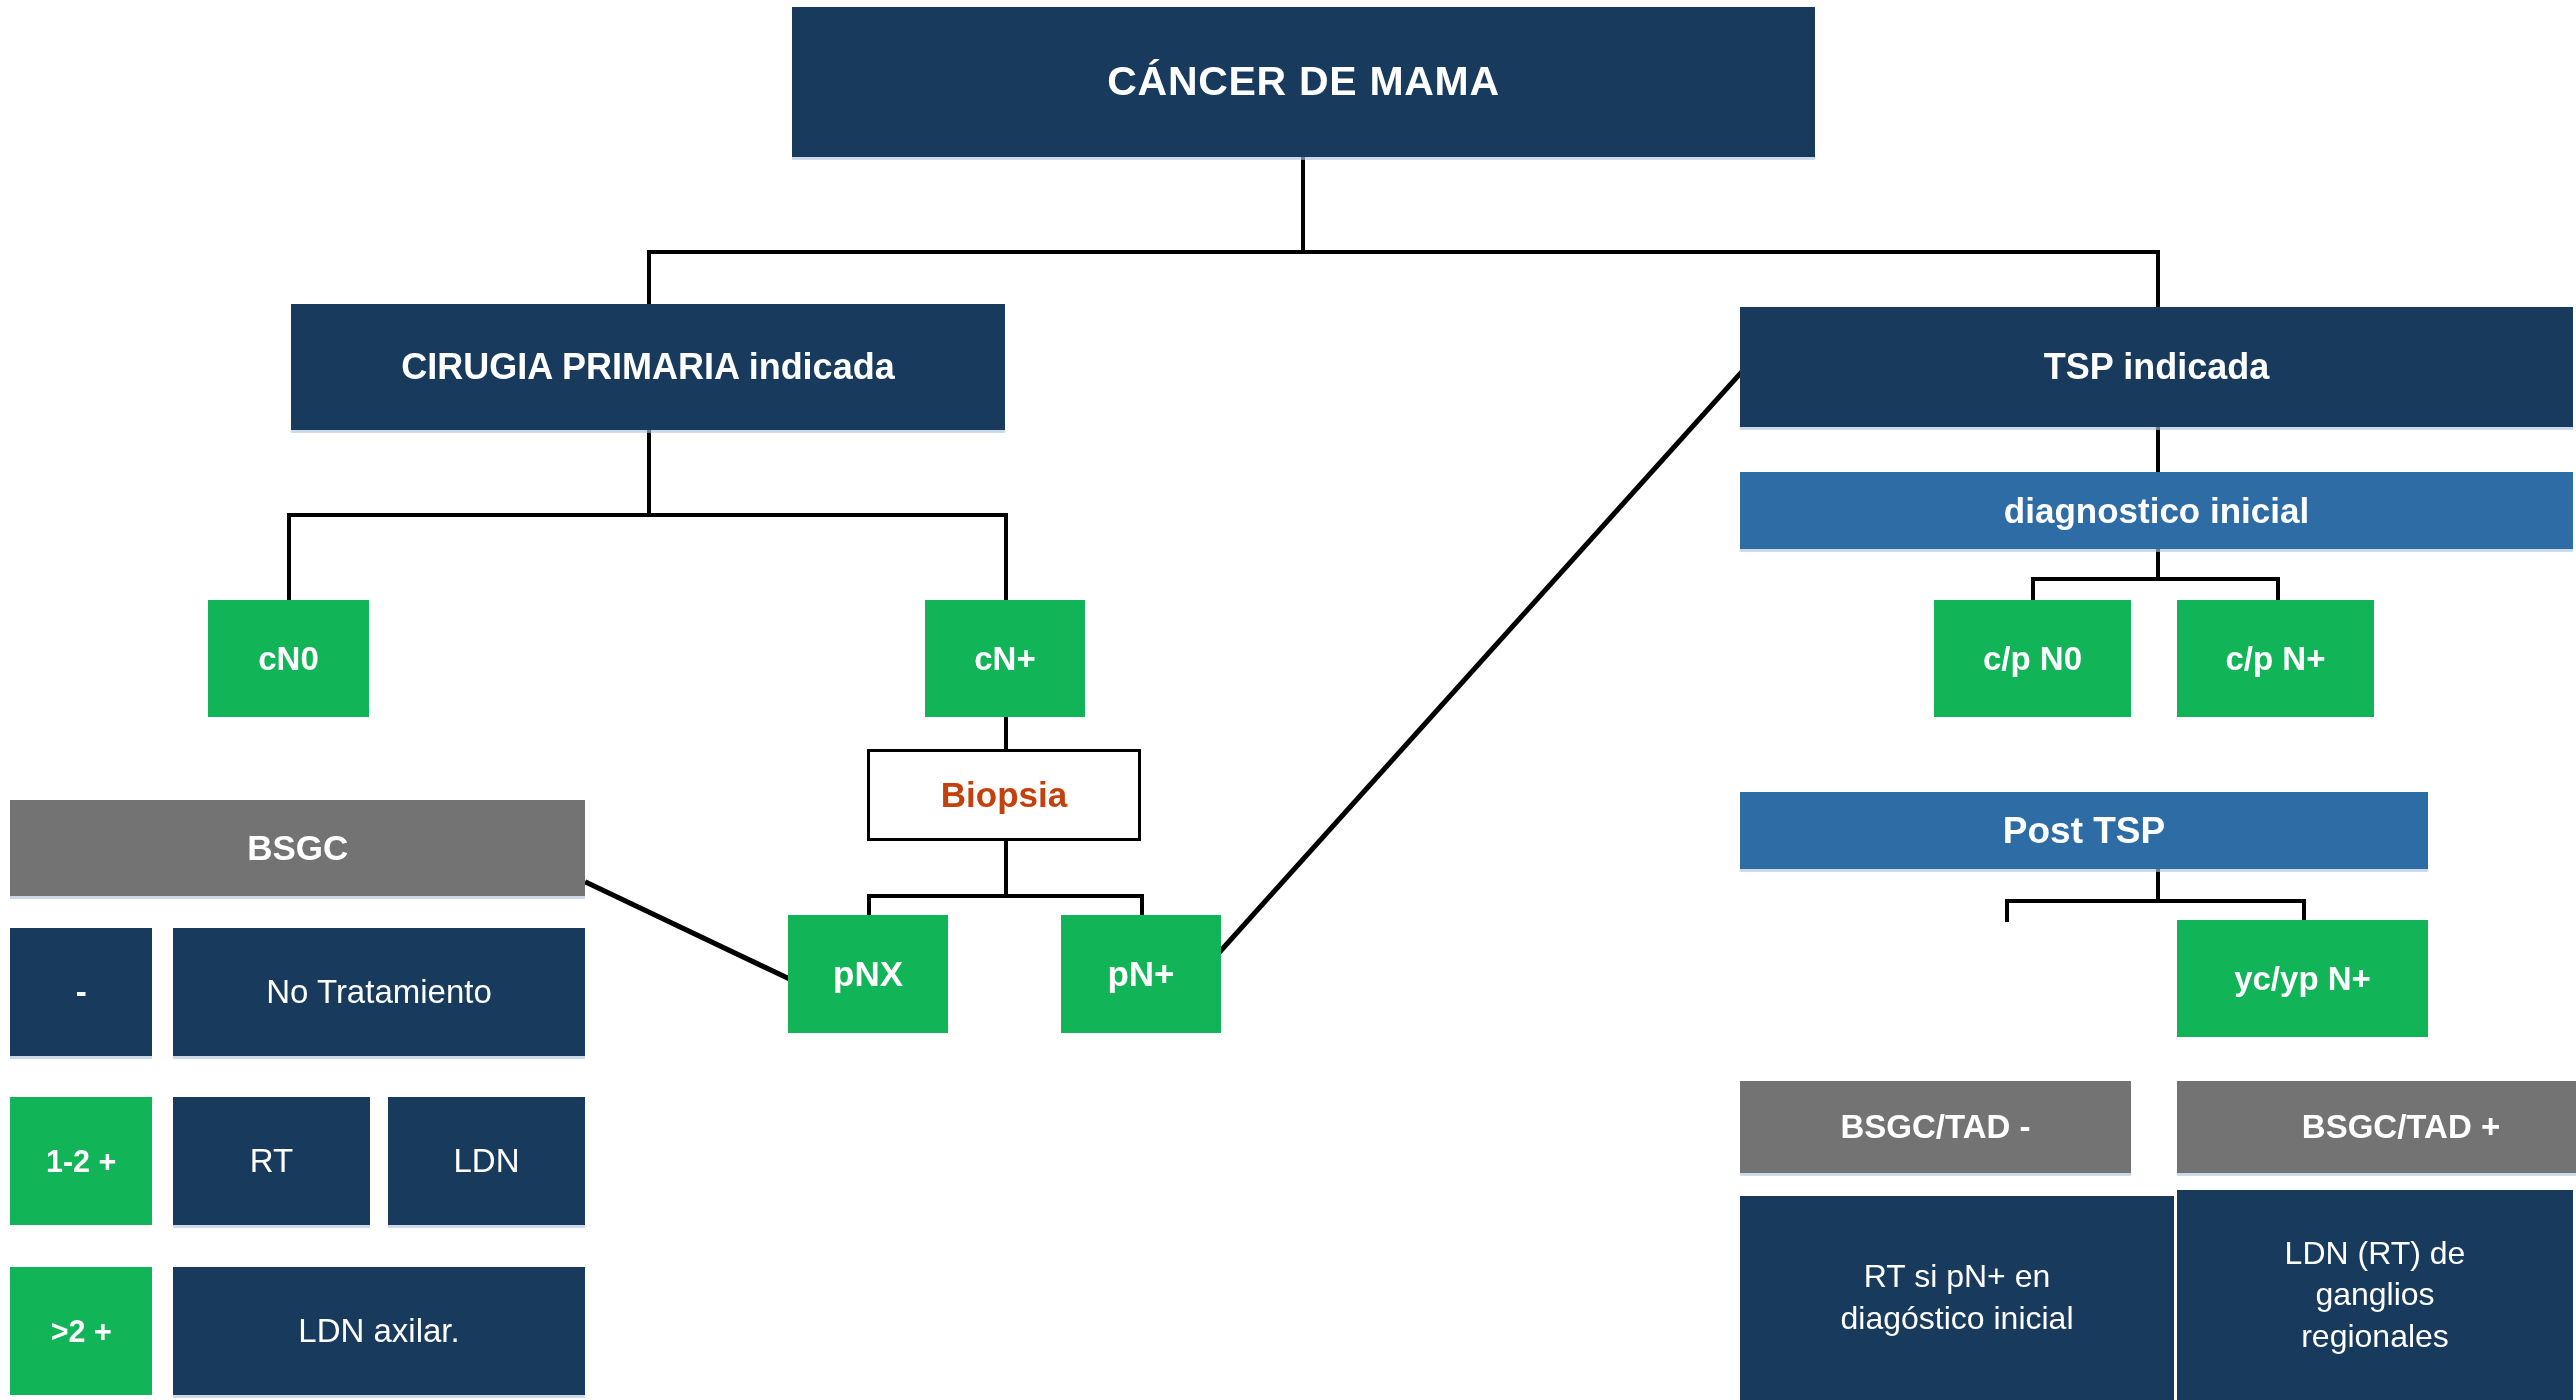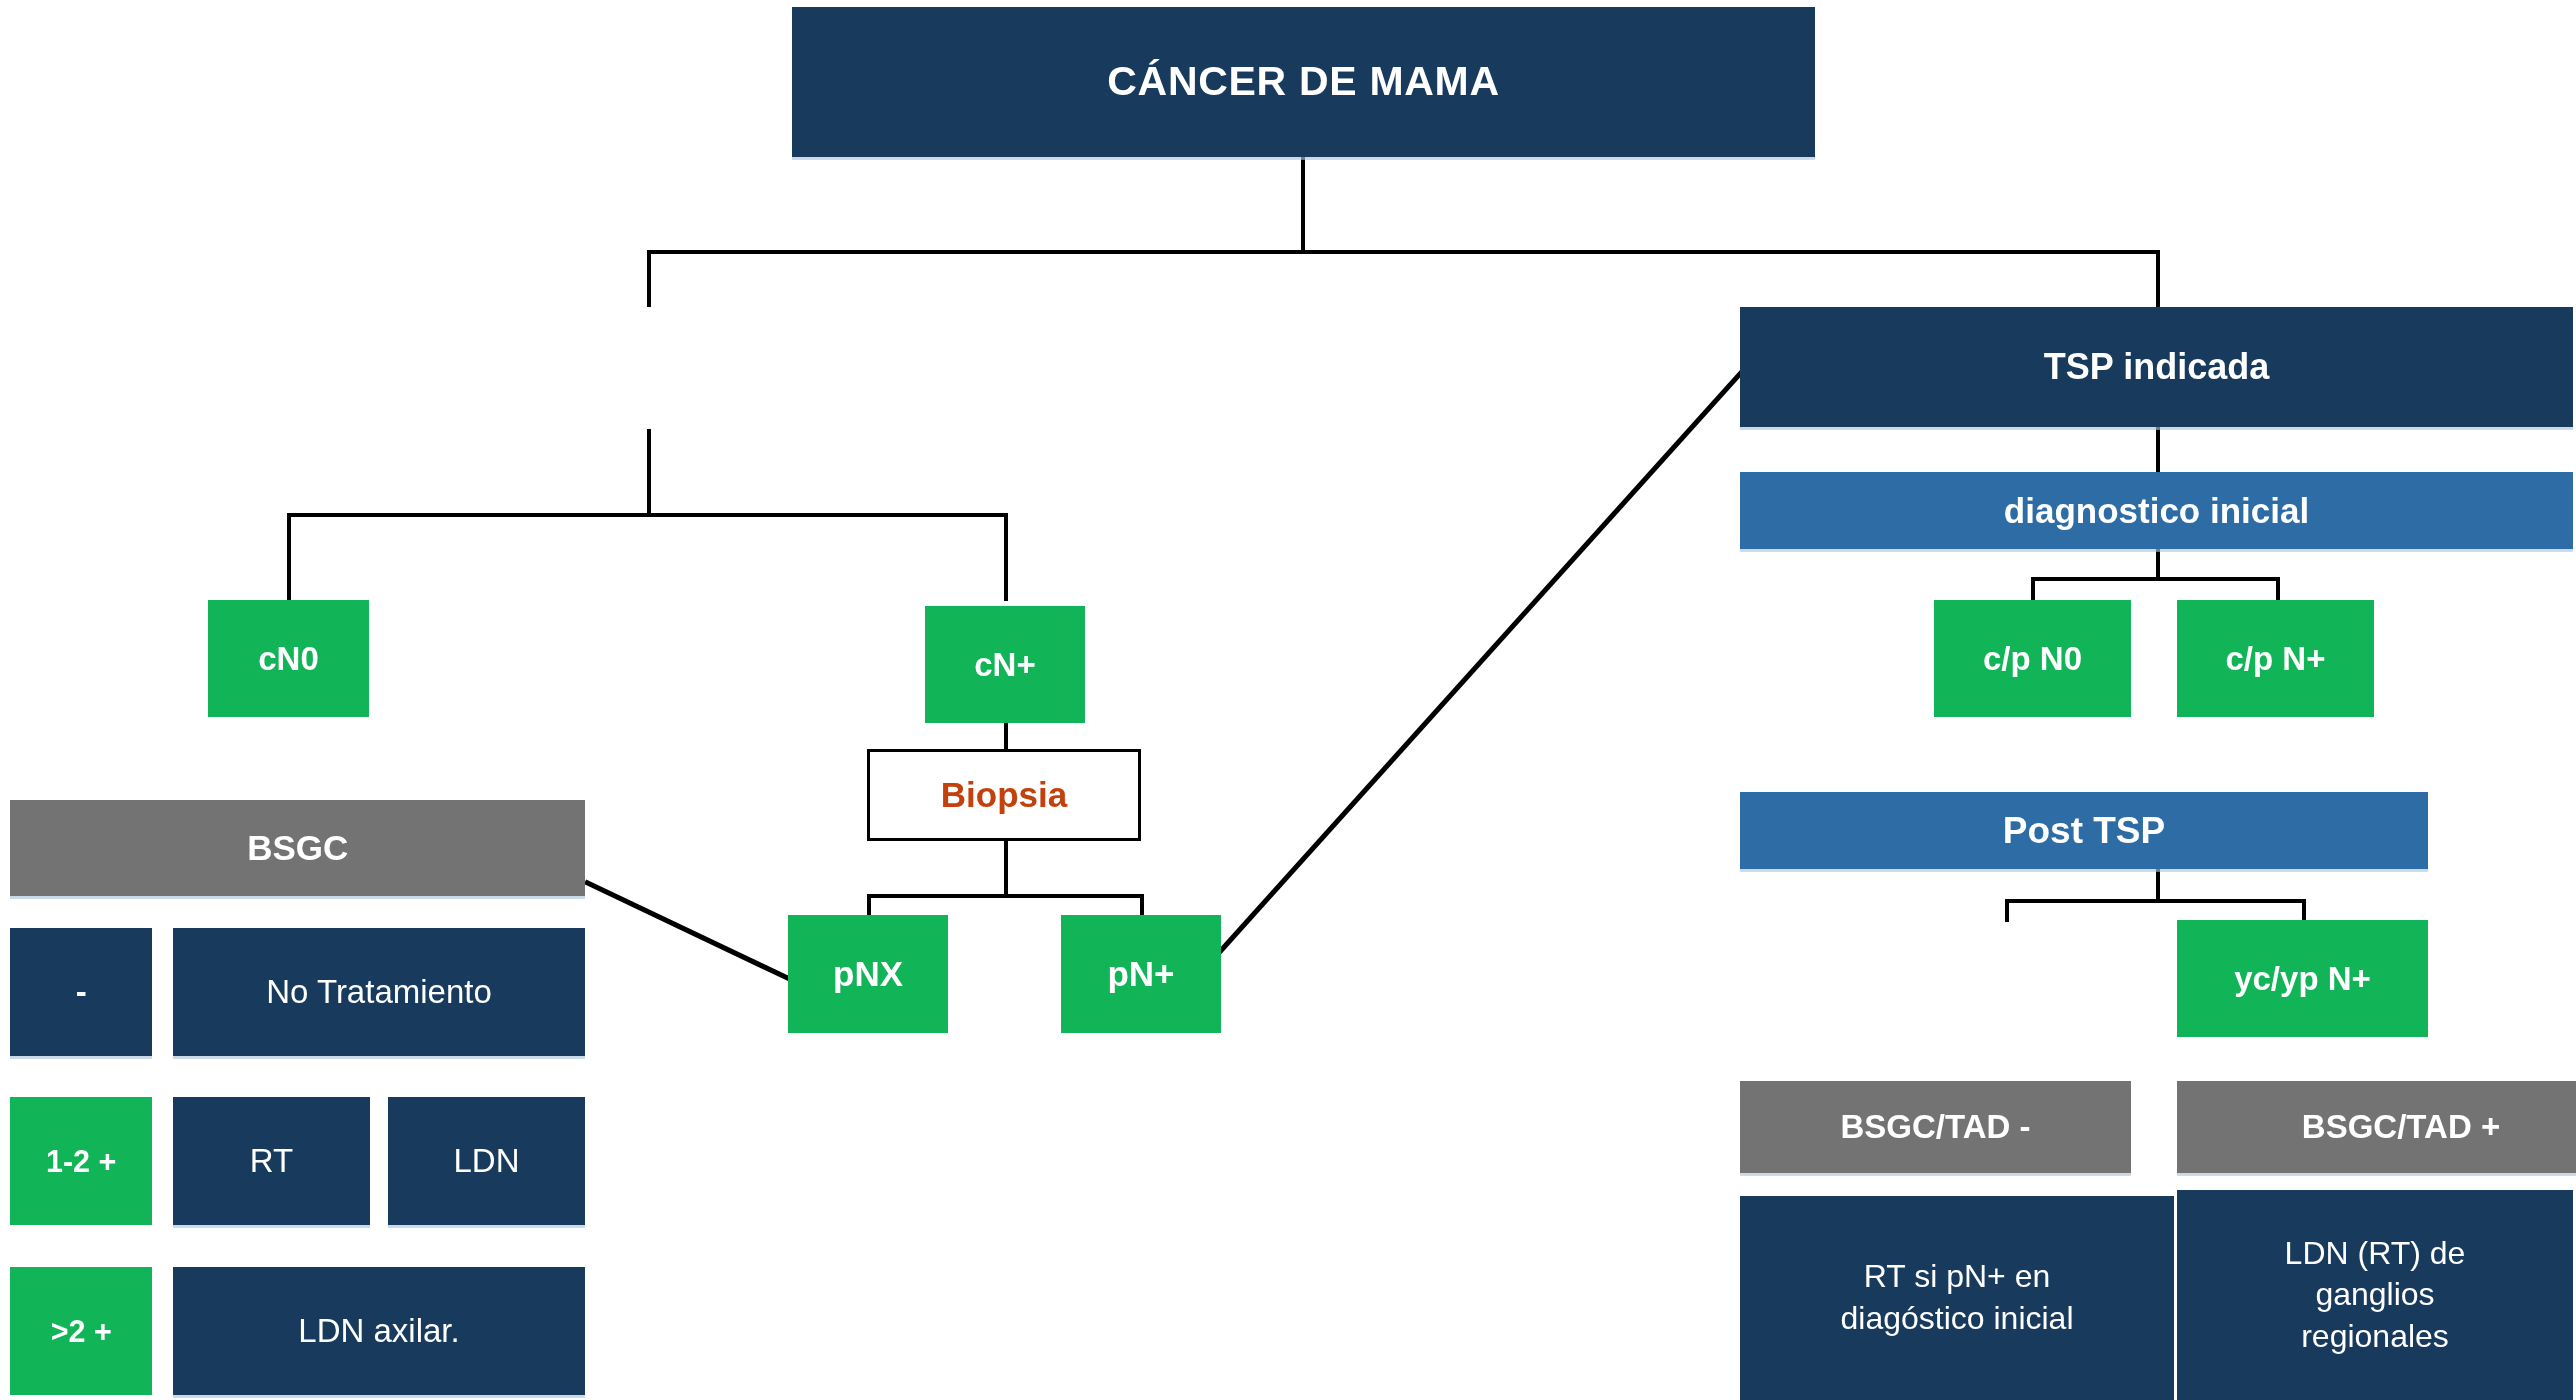--- a/index.html
+++ b/index.html
@@ -34,21 +34,21 @@
   .bold { font-weight: bold; }
   .line { position: absolute; background: #000000; }
   .overlay { position: absolute; left: 0; top: 0; }
   .prewrap { white-space: pre-line; line-height: 1.3; }
 
   
   #b-title   { left: 792px; top: 6.5px;    width: 1023px; height: 150px; font-size: 41px; letter-spacing: 0.7px; }
   #b-cirugia { left: 291px;  top: 304px;  width: 714px;  height: 126px; font-size: 36px; }
   #b-tsp     { left: 1740px; top: 307px;  width: 833px; height: 120px; font-size: 36px; }
   #b-cn0     { left: 208px;  top: 600px;  width: 161px;  height: 117px; font-size: 33px; }
-  #b-cnplus  { left: 925px; top: 600px;  width: 160px;  height: 117px; font-size: 33px; margin-top: 6px; }
+  #b-cnplus  { left: 925px; top: 600px;  width: 160px;  height: 117px; font-size: 33px; }
   #b-biopsia { left: 867px; top: 749px; width: 274px;  height: 92px; font-size: 35px; }
   #b-pnx     { left: 788px; top: 915px; width: 160px;  height: 118px; font-size: 35px; }
   #b-pnplus  { left: 1061px; top: 915px; width: 160px;  height: 118px; font-size: 35px; }
 
   #b-bsgc    { left: 10.2px;   top: 800px; width: 575px;  height: 96px; font-size: 35px; }
   #b-keyneg  { left: 10.2px;   top: 928px; width: 142px;  height: 128px; font-size: 33px; }
   #b-notrat  { left: 173px;  top: 928px; width: 412px;  height: 128px; font-size: 33px; font-weight: 400; }
   #b-key12   { left: 10.2px;   top: 1097px; width: 142px;  height: 128px; font-size: 30.5px; }
   #b-rt      { left: 173px;  top: 1097px; width: 197px;  height: 128px; font-size: 33px; font-weight: 400; }
   #b-ldn     { left: 388px;  top: 1097px; width: 197px;  height: 128px; font-size: 33px; font-weight: 400; }
@@ -120,20 +120,23 @@
   <div class="line" id="c18"></div>
   <div class="line" id="c19"></div>
   <div class="line" id="c20"></div>
   <div class="line" id="c21"></div>
   <div class="line" id="c22"></div>
 
   <div class="box navy bold" id="b-title">
     <span>CÁNCER DE MAMA</span>
   </div>
 
+  <div class="box navy bold" id="b-cirugia">
+    <span>CIRUGIA PRIMARIA indicada</span>
+  </div>
   <div class="box green bold" id="b-cn0">
     <span>cN0</span>
   </div>
   <div class="box green bold" id="b-cnplus">
     <span>cN+</span>
   </div>
   <div class="box white-box bold" id="b-biopsia">
     <span>Biopsia</span>
   </div>
   <div class="box green bold" id="b-pnx">

